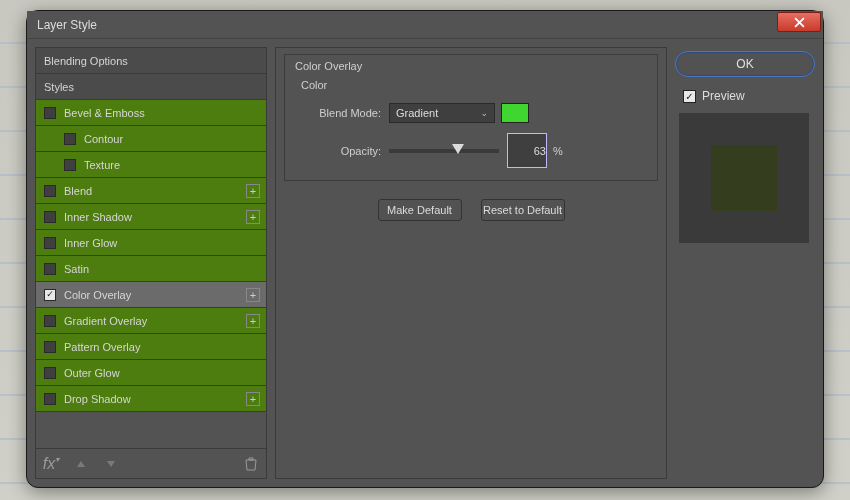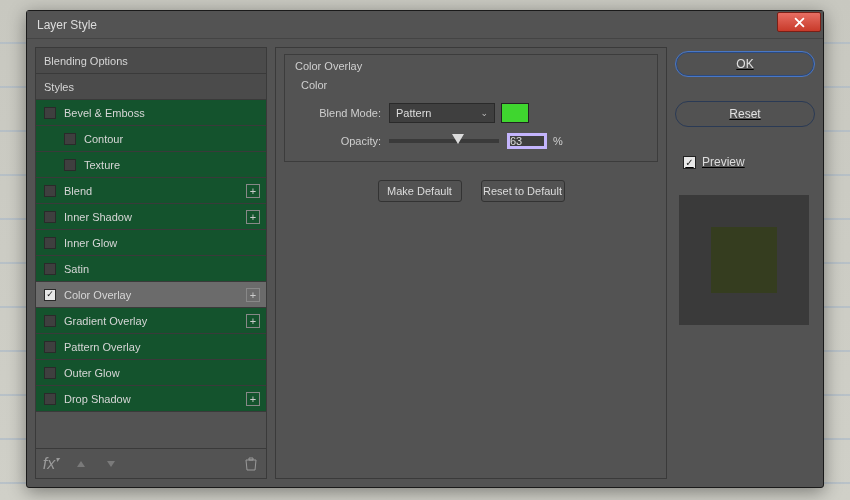--- a/index.html
+++ b/index.html
@@ -14,21 +14,21 @@
     position:absolute; inset:0;
     background: repeating-linear-gradient(to bottom, transparent 0, transparent 42px, #a9b8c8 42px, #a9b8c8 44px);
     opacity:0.6;
   }
   .window {
     position: absolute;
     left: 26px; top: 10px;
     width: 798px; height: 478px;
     background: #535353;
     border: 1px solid #1a1a1a;
-    border-radius: 3px;
+    border-radius: 12px;
     box-shadow: 0 4px 18px rgba(0,0,0,0.4);
     display:flex; flex-direction:column;
   }
   .titlebar {
     height: 28px;
     background: #535353;
     display:flex; align-items:center;
     padding-left: 10px;
     border-bottom: 1px solid #444;
     position:relative;
@@ -60,21 +60,21 @@
   .sp-head, .sp-row {
     height:26px;
     display:flex; align-items:center;
     padding:0 8px;
     border-bottom:1px solid #3a3a3a;
     color:#d6d6d6;
     font-size:11px;
     position:relative;
   }
   .sp-head { background:#4b4b4b; }
-  .sp-row  { background:#14532d; cursor:pointer; }
+  .sp-row  { background:#4d7c0f; cursor:pointer; }
   .sp-row.indent { padding-left:28px; }
   .sp-row.selected { background:#6b6b6b; }
   .cb {
     width:12px; height:12px;
     border:1px solid #2a2a2a;
     background:#3f3f3f;
     margin-right:8px;
     display:inline-flex; align-items:center; justify-content:center;
     color:#eee; font-size:9px; line-height:1;
   }
@@ -150,42 +150,41 @@
   .slider-thumb {
     position:absolute; top:-5px;
     width:0; height:0;
     border-left:6px solid transparent;
     border-right:6px solid transparent;
     border-top:10px solid #dcdcdc;
     transform:translateX(-50%);
     cursor:pointer;
   }
   .num-input {
-    width:40px; height:16px;
-    background:#3f3f3f; border:3px solid #c4b5fd;
-    color:#ddd; font-size:11px; text-align:left;
+    width:40px; height:35px;
+    background:#3f3f3f; border:1px solid #c4b5fd;
+    color:#ddd; font-size:11px; text-align:right;
   }
   .pct { color:#cfcfcf; font-size:11px; margin-left:6px; }
   .def-btns { display:flex; gap:19px; justify-content:center; margin-top:18px; }
   .btn-small {
     min-width:84px; height:22px;
     background:#525252;
     border:1px solid #333;
     border-radius:3px;
     color:#dcdcdc; font-size:11px;
     display:flex; align-items:center; justify-content:center;
     cursor:pointer;
   }
   
   .right {
     width:140px;
     display:flex; flex-direction:column;
-    gap:24px;
+    gap:8px;
     padding-top:4px;
-    text-decoration:underline;
   }
   .pill {
     height:26px;
     border:1px solid #2a3a55;
     border-radius:13px;
     background:#525252;
     color:#e0e0e0; font-size:12px;
     display:flex; align-items:center; justify-content:center;
     cursor:pointer;
   }
@@ -298,21 +297,21 @@
     </div>
 
     <div class="center">
       <div class="group">
         <span class="group-title">Color Overlay</span><br>
         <span class="sub-title">Color</span>
 
         <div class="form-row">
           <div class="form-label">Blend Mode:</div>
           <div class="select">
-            <span>Pattern</span>
+            <span>Gradient</span>
             <span class="chev">⌄</span>
           </div>
           <div class="swatch" id="color-swatch" style="background: rgb(63, 214, 47);"></div>
         </div>
 
         <div class="form-row">
           <div class="form-label">Opacity:</div>
           <div class="slider-wrap">
             <div class="slider-track">
               <div class="slider-thumb" id="opacity-thumb" style="left: 63%;"></div>
@@ -324,21 +323,20 @@
       </div>
 
       <div class="def-btns">
         <div class="btn-small">Make Default</div>
         <div class="btn-small">Reset to Default</div>
       </div>
     </div>
 
     <div class="right">
       <div class="pill ok">OK</div>
-      <div class="pill">Reset</div>
       <div class="preview-row">
         <span class="preview-cb">✓</span>
         <span>Preview</span>
       </div>
       <div class="preview-box">
         <div class="preview-inner"></div>
       </div>
     </div>
 
   </div>

